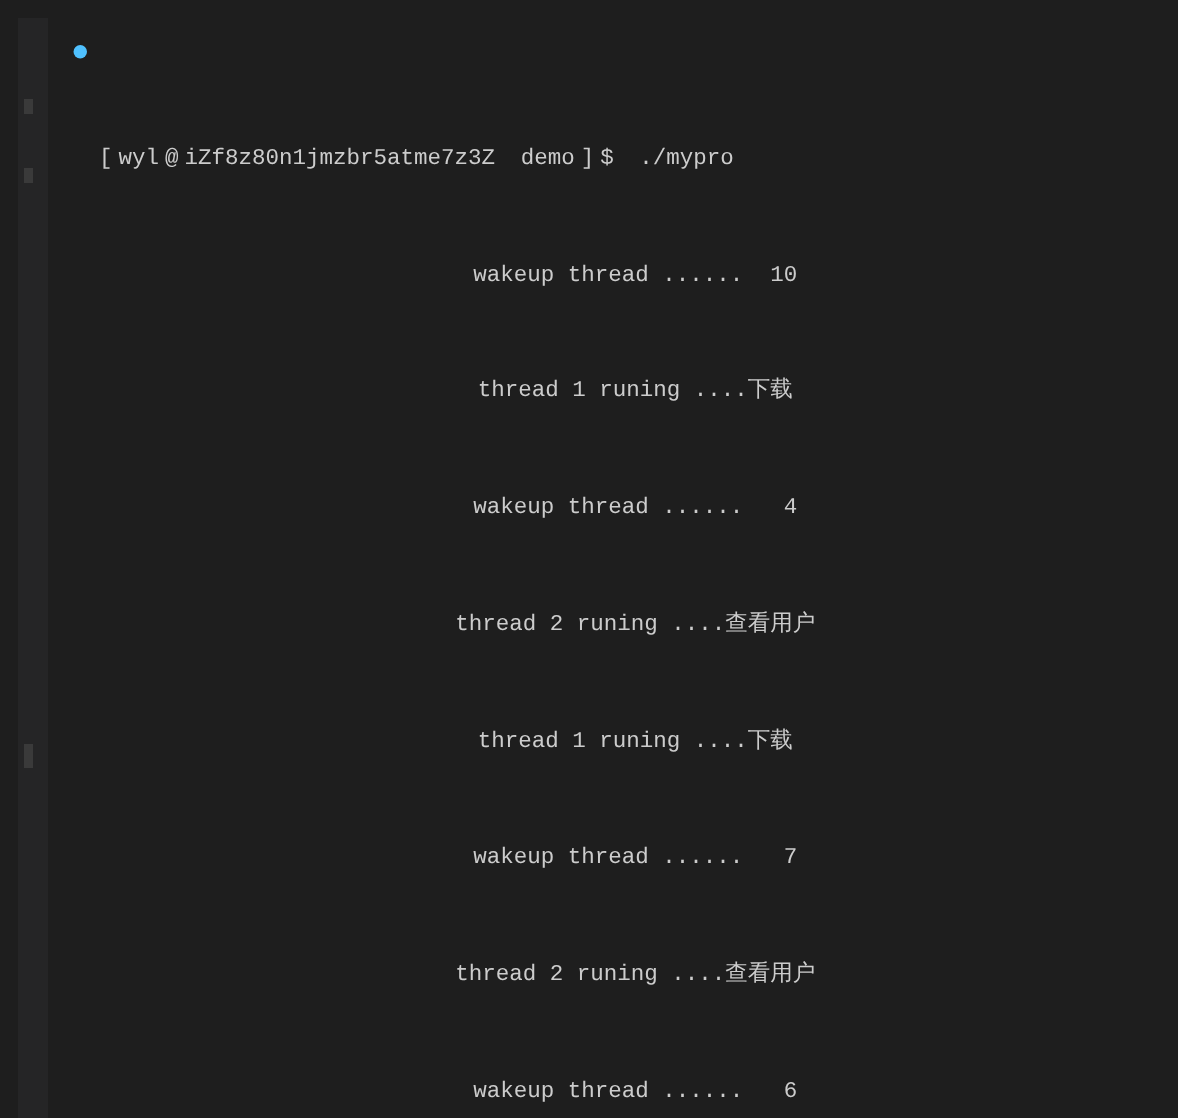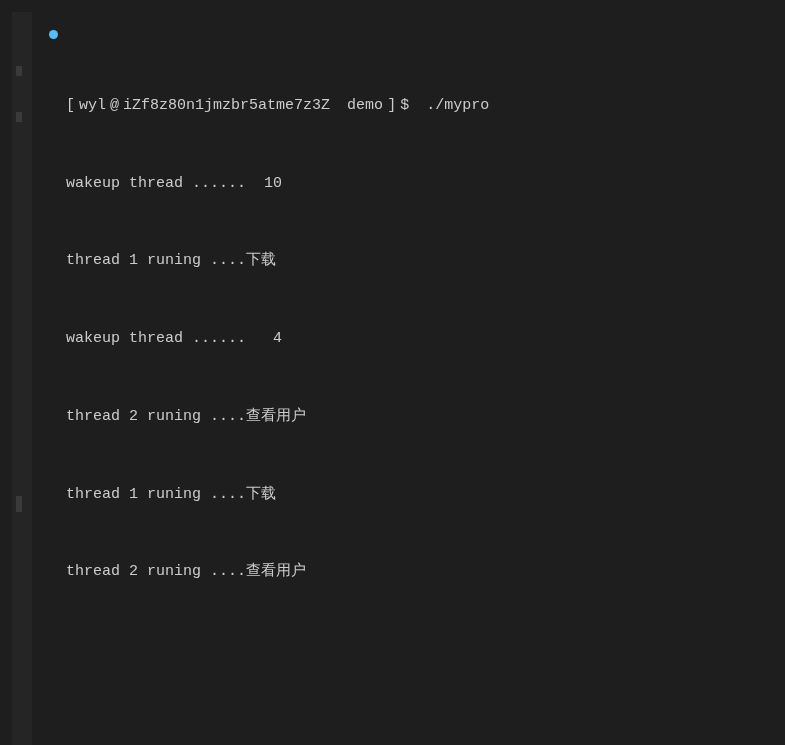--- a/index.html
+++ b/index.html
@@ -41,20 +41,21 @@
       width: 9px;
       height: 9px;
       background: #4fc1ff;
       border-radius: 50%;
       position: absolute;
       left: 5px;
       top: 14px;
     }
     .line {
       padding-left: 18px;
+      text-align: center;
     }
     .prompt-line {
       padding-left: 18px;
       position: relative;
     }
   </style>
 </head>
 <body>
 
 <div class="left-gutter">
@@ -64,21 +65,23 @@
 </div>
 
 <div class="terminal">
   <span class="dot"></span>
   <div class="prompt-line">[<span>wyl</span>@<span>iZf8z80n1jmzbr5atme7z3Z</span> <span>demo</span>]<span>$</span> <span>./mypro</span></div>
   <div class="line">wakeup thread ......  10</div>
   <div class="line">thread 1 runing ....下载</div>
   <div class="line">wakeup thread ......   4</div>
   <div class="line">thread 2 runing ....查看用户</div>
   <div class="line">thread 1 runing ....下载</div>
+  <div class="line">wakeup thread ......   7</div>
   <div class="line">thread 2 runing ....查看用户</div>
+  <div class="line">wakeup thread ......   6</div>
   
   
   
   
   
   
   
   
   
   

